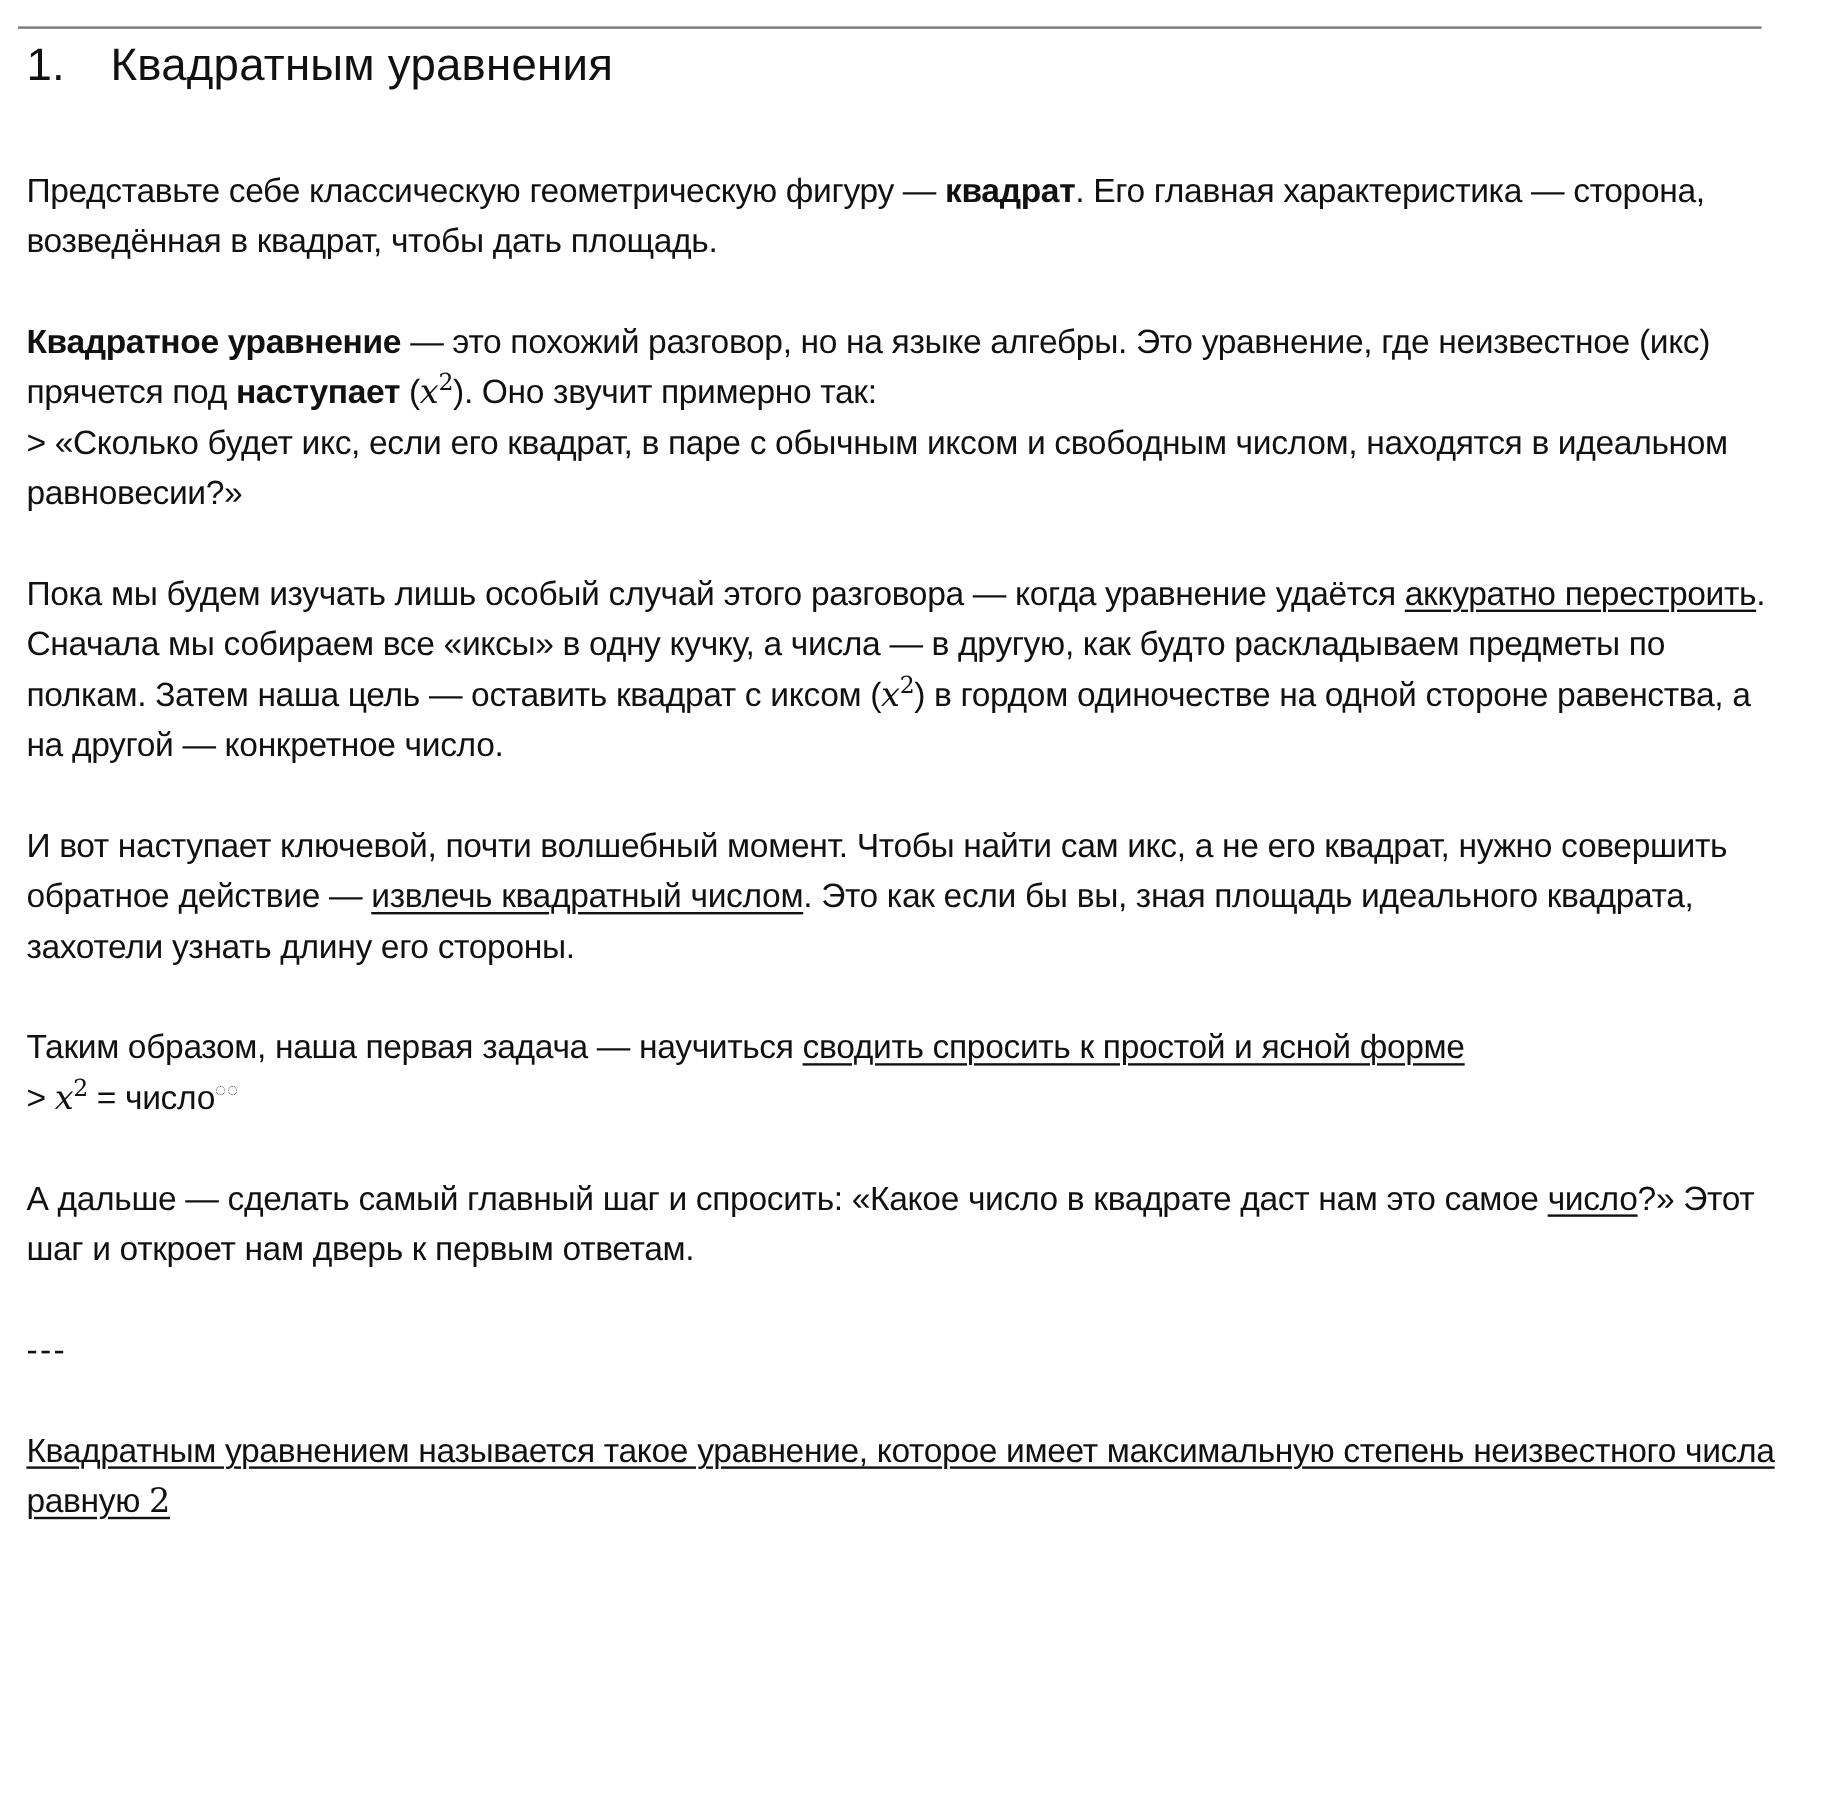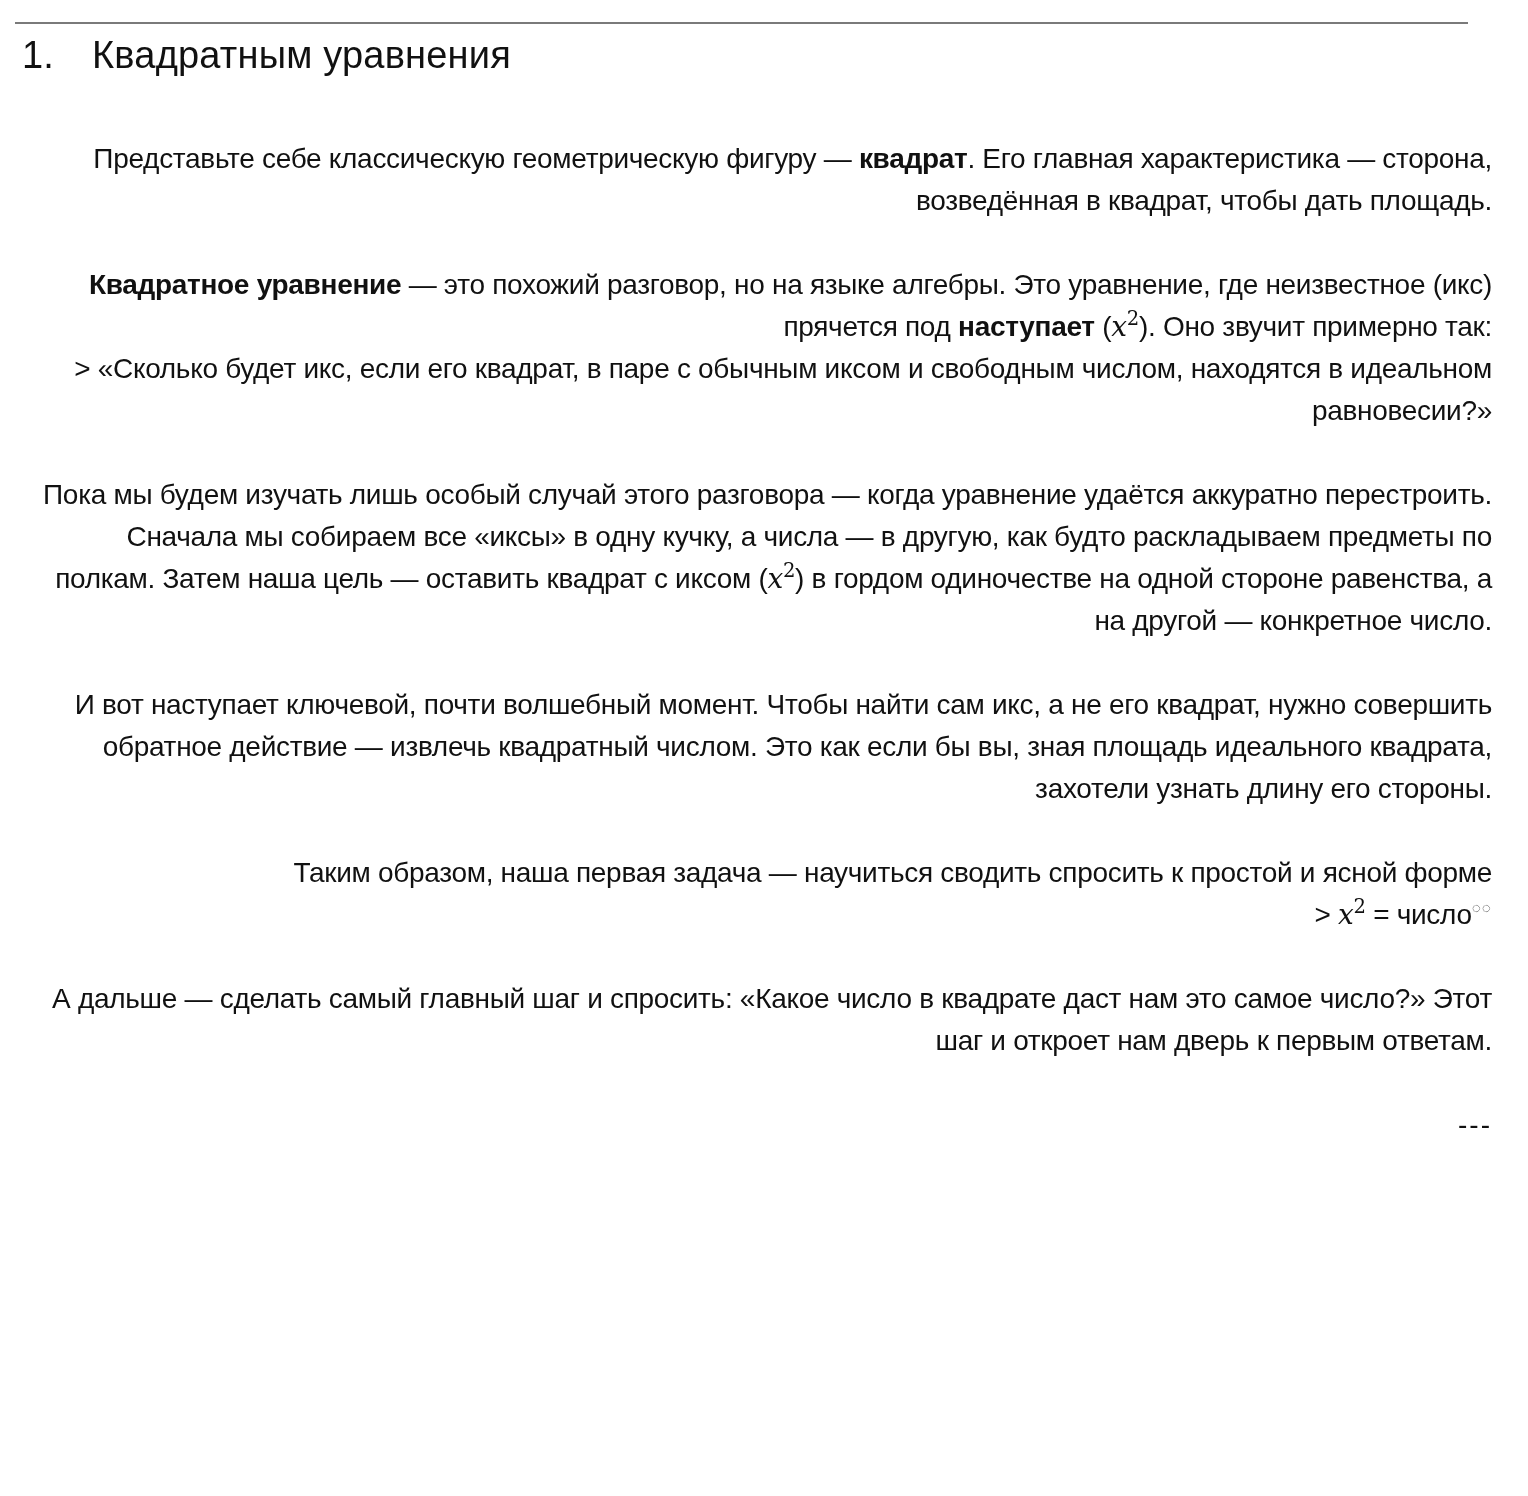--- a/index.html
+++ b/index.html
@@ -15,22 +15,22 @@
     .heading {
       position: absolute; left: 22px; top: 30px;
       font-size: 38px; font-weight: normal; margin: 0; letter-spacing: 0.2px;
       display: flex; line-height: 50px;
     }
     .heading .num { width: 70px; }
     .content {
       position: absolute; left: 22px; top: 138px; width: 1470px;
       font-size: 28px; line-height: 42px; letter-spacing: -0.3px;
     }
-    .content p { margin: 0 0 42px 0; text-align: right; }
-    .u { text-underline-offset: 4px; text-decoration-thickness: 2px; }
+    .content p { margin: 0 0 42px 0; }
+    .u { text-decoration: underline; text-underline-offset: 4px; text-decoration-thickness: 2px; }
     b { font-weight: bold; }
     .math { font-family: "DejaVu Serif", "Liberation Serif", serif; font-style: italic; }
     .math sup, .sup { font-style: normal; font-size: 0.7em; vertical-align: 0.55em; line-height: 0; }
     .stars { font-size: 0.55em; vertical-align: 0.7em; line-height: 0; letter-spacing: 1px; }
     .num2 { font-family: "DejaVu Serif", "Liberation Serif", serif; }
     .hr-text { letter-spacing: 2px; }
   </style>
 </head>
 <body>
 
@@ -65,14 +65,17 @@
     <span>&gt; </span><span class="math"><span>x</span><sup>2</sup></span><span> = число</span><span class="stars">◌◌</span>
   </p>
 
   <p>
     <span>А дальше — сделать самый главный шаг и спросить: «Какое число в квадрате даст нам это самое </span><span class="u">число</span><span>?» Этот шаг и откроет нам дверь к первым ответам.</span>
   </p>
 
   <p class="hr-text">---</p>
 
 
+  <p>
+    <span class="u"><span>Квадратным уравнением называется такое уравнение, которое имеет максимальную степень неизвестного числа равную </span><span class="num2">2</span></span>
+  </p>
 
 </div>
 
 </body></html>

